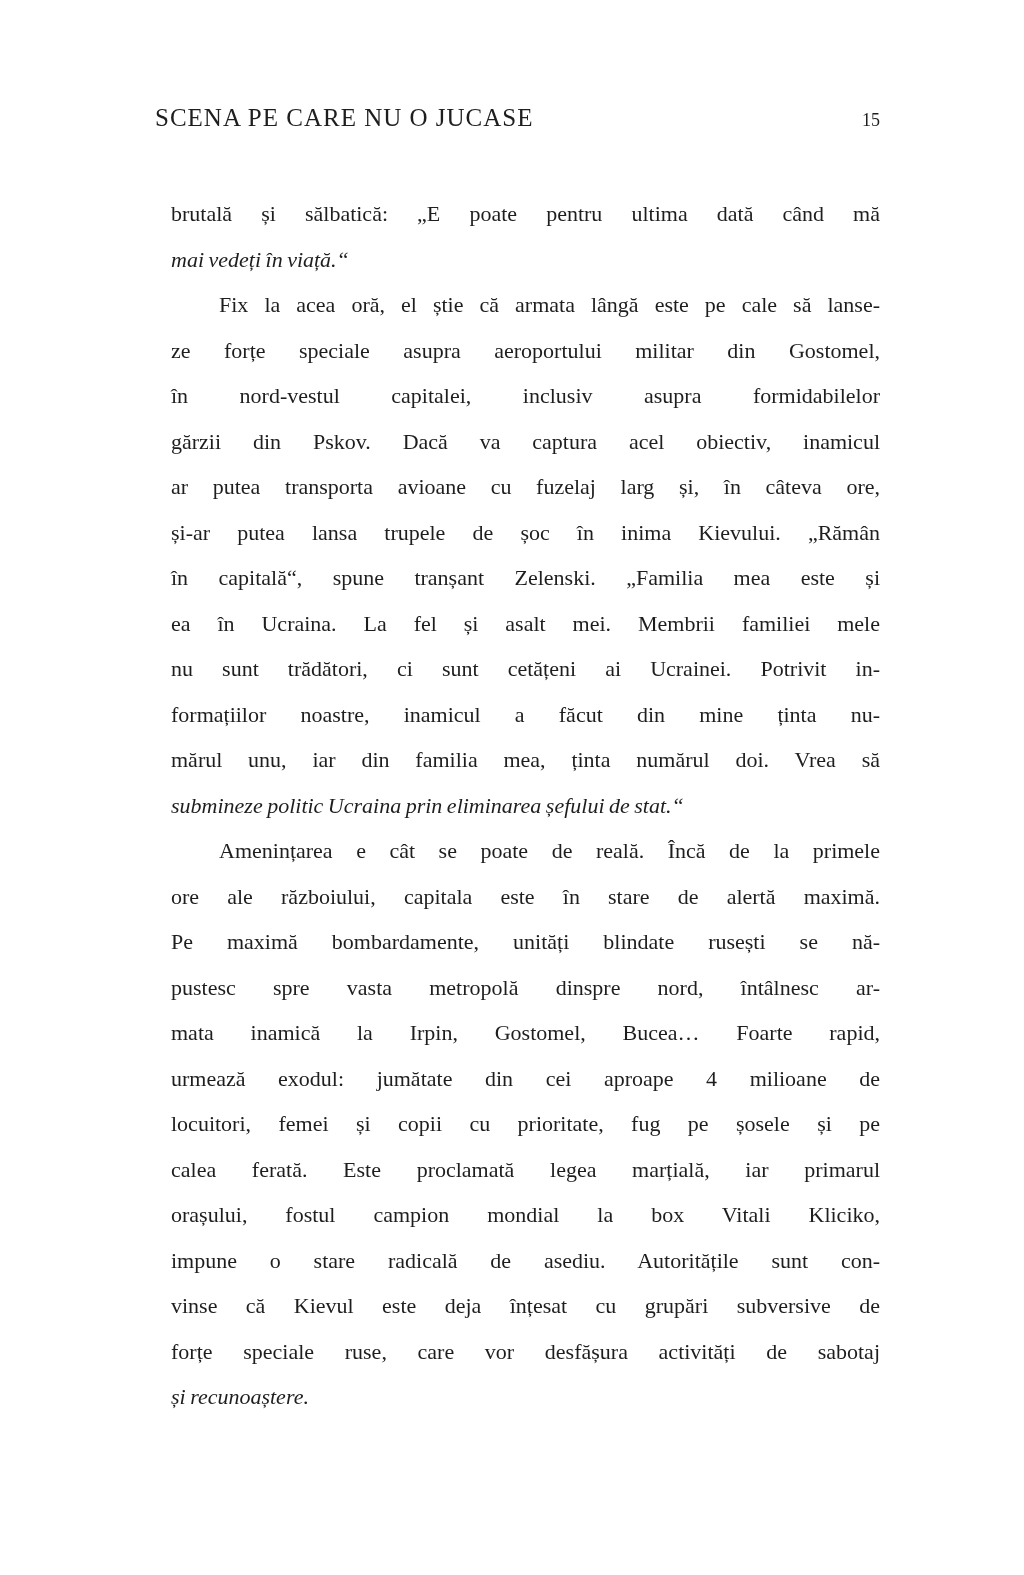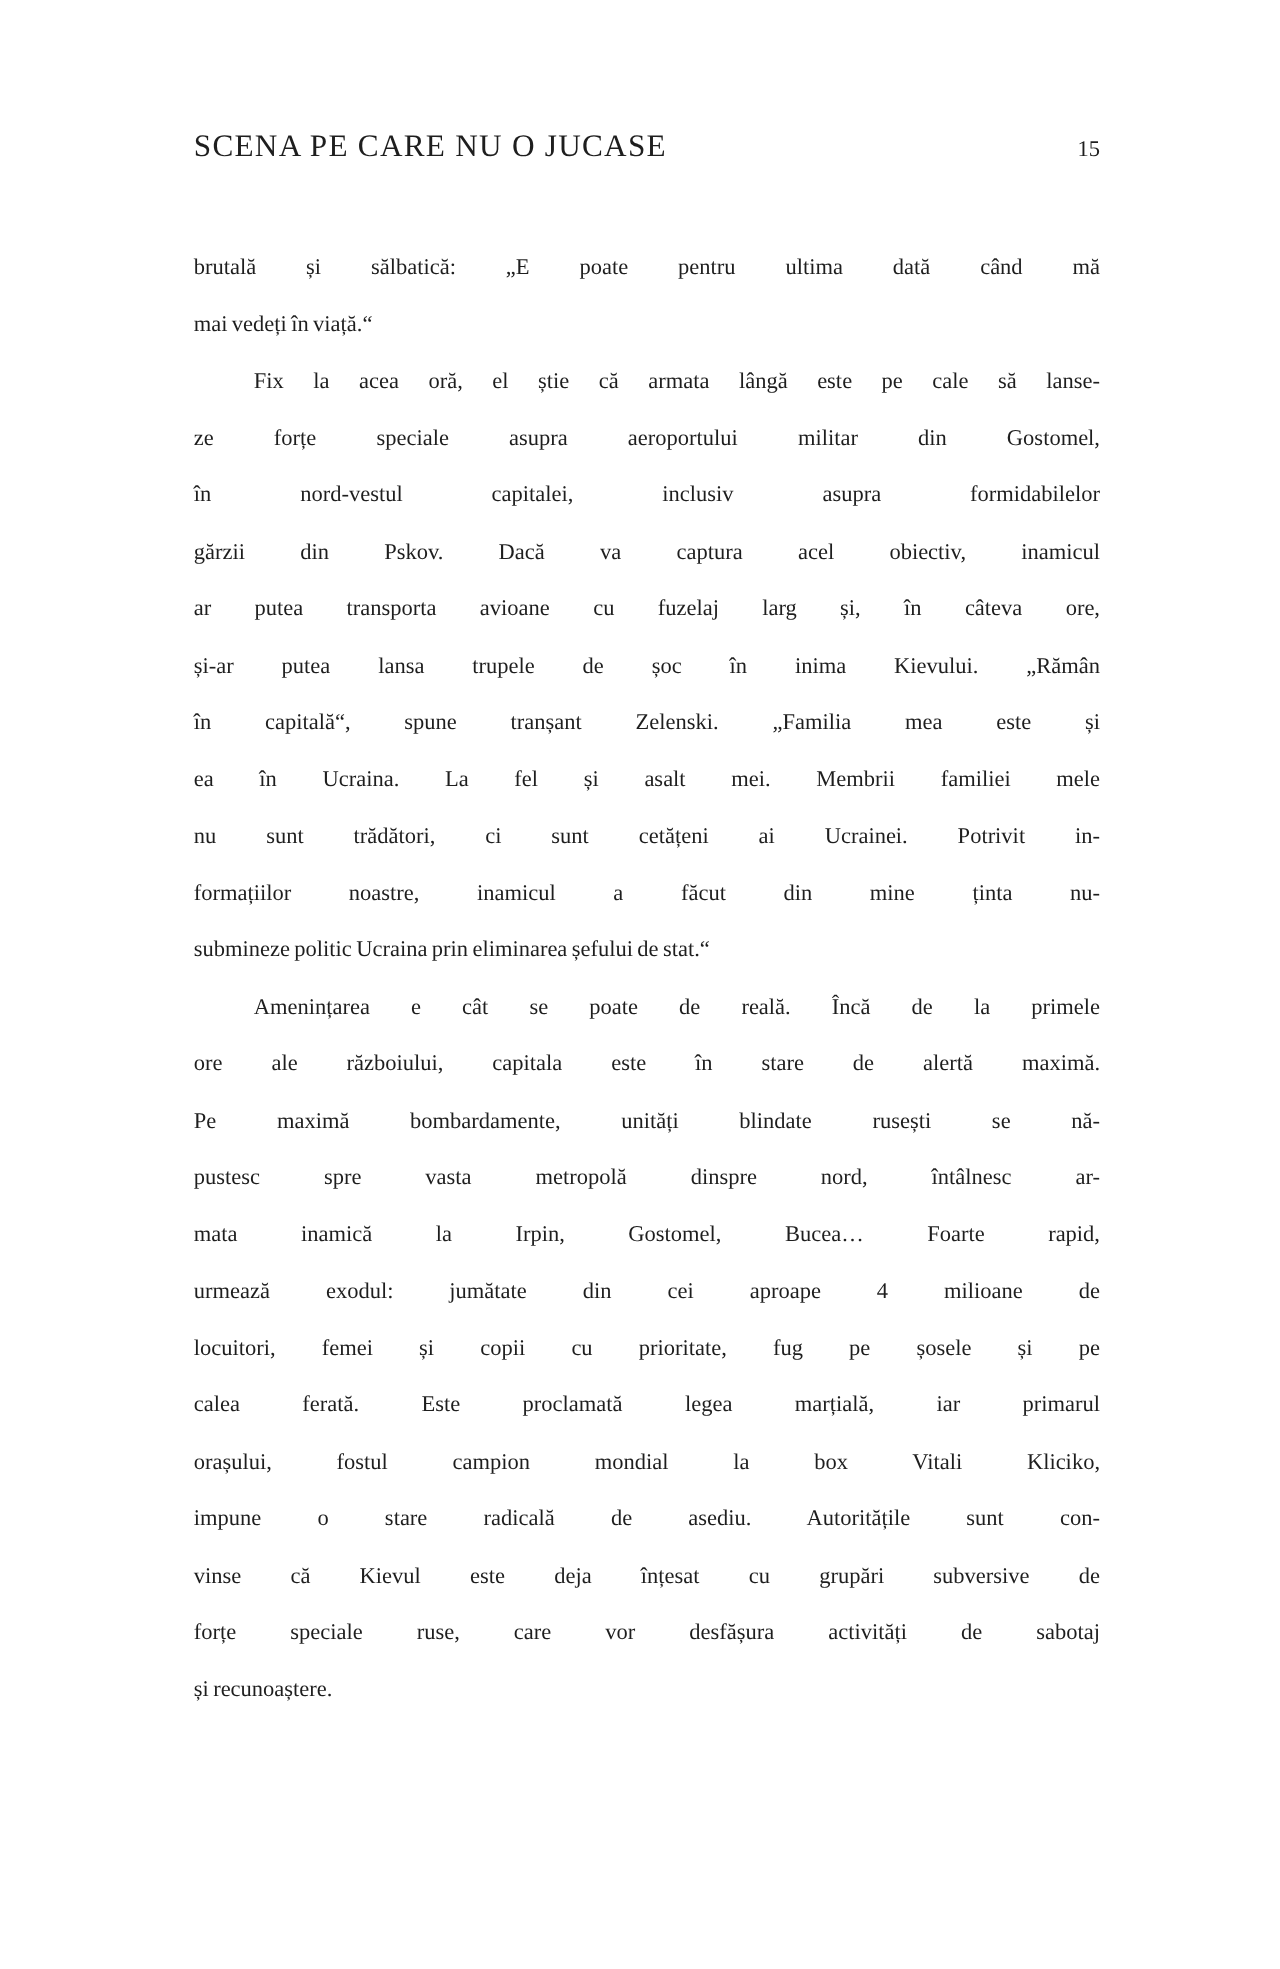--- a/index.html
+++ b/index.html
@@ -46,30 +46,32 @@
     top: 191px;
     left: 155px;
     right: 144px;
   }
 
   .paragraph {
     margin: 0;
   }
 
   .line {
-    font-size: 18px;
+    font-size: 22px;
     line-height: 45.5px;
     word-spacing: -1px;
     text-align: justify;
     text-align-last: justify;
     white-space: normal;
+    margin-left: 16px;
   }
 
   .line.last {
     text-align-last: left;
+    font-style: italic;
   }
 
   .paragraph.indent .line:first-child {
     padding-left: 48px;
   }
 </style>
 </head>
 <body>
 
 <div class="page">
@@ -89,20 +91,21 @@
         <div class="line">Fix la acea oră, el știe că armata lângă este pe cale să lanse-</div>
         <div class="line">ze forțe speciale asupra aeroportului militar din Gostomel,</div>
         <div class="line">în nord-vestul capitalei, inclusiv asupra formidabilelor</div>
         <div class="line">gărzii din Pskov. Dacă va captura acel obiectiv, inamicul</div>
         <div class="line">ar putea transporta avioane cu fuzelaj larg și, în câteva ore,</div>
         <div class="line">și-ar putea lansa trupele de șoc în inima Kievului. „Rămân</div>
         <div class="line">în capitală“, spune tranșant Zelenski. „Familia mea este și</div>
         <div class="line">ea în Ucraina. La fel și asalt mei. Membrii familiei mele</div>
         <div class="line">nu sunt trădători, ci sunt cetățeni ai Ucrainei. Potrivit in-</div>
         <div class="line">formațiilor noastre, inamicul a făcut din mine ținta nu-</div>
+        <div class="line">mărul unu, iar din familia mea, ținta numărul doi. Vrea să</div>
         <div class="line last">submineze politic Ucraina prin eliminarea șefului de stat.“</div>
       </div>
       <div class="paragraph indent">
         <div class="line">Amenințarea e cât se poate de reală. Încă de la primele</div>
         <div class="line">ore ale războiului, capitala este în stare de alertă maximă.</div>
         <div class="line">Pe maximă bombardamente, unități blindate rusești se nă-</div>
         <div class="line">pustesc spre vasta metropolă dinspre nord, întâlnesc ar-</div>
         <div class="line">mata inamică la Irpin, Gostomel, Bucea… Foarte rapid,</div>
         <div class="line">urmează exodul: jumătate din cei aproape 4 milioane de</div>
         <div class="line">locuitori, femei și copii cu prioritate, fug pe șosele și pe</div>

